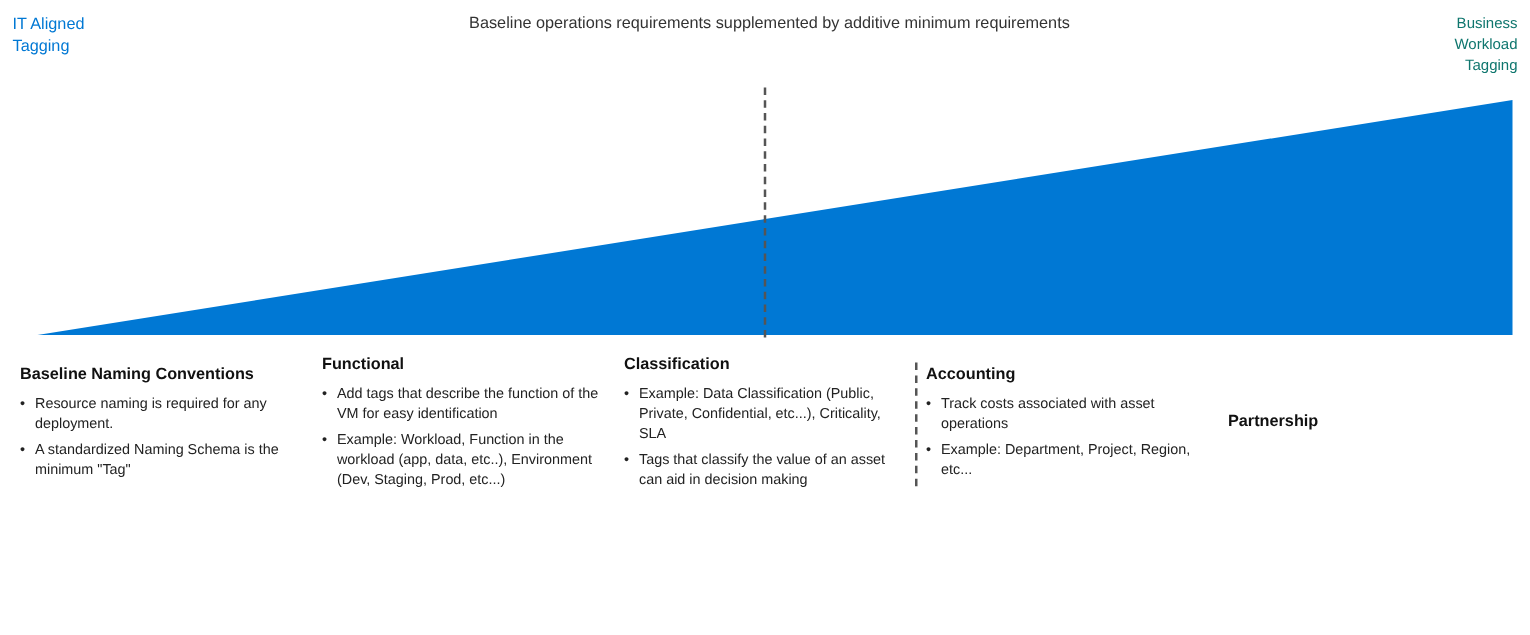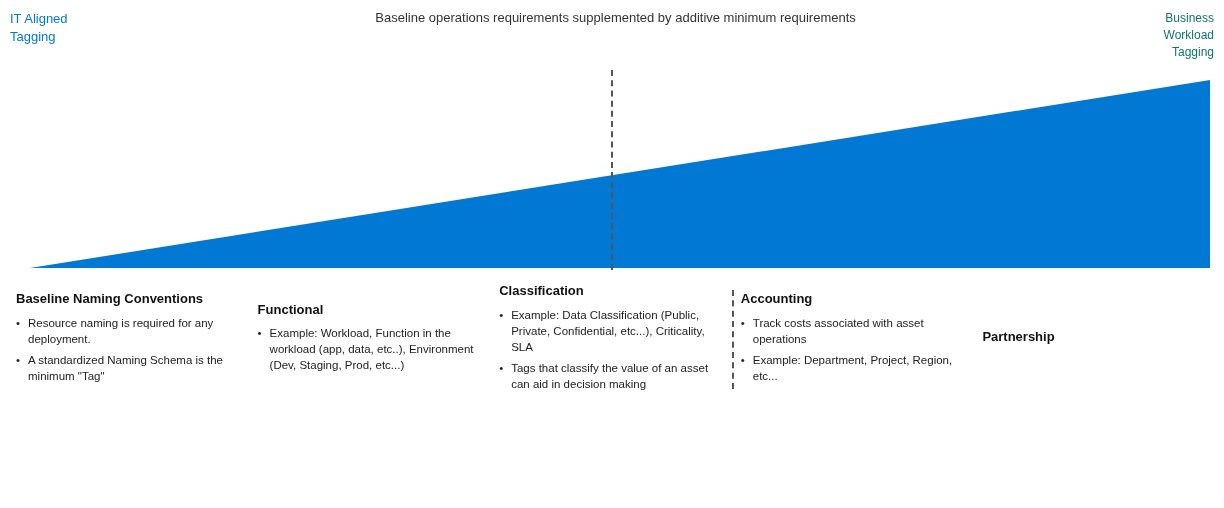--- a/index.html
+++ b/index.html
@@ -158,20 +158,21 @@
       <div class="column-title">Baseline Naming Conventions</div>
       <ul class="bullet-list">
         <li>Resource naming is required for any deployment.</li>
         <li>A standardized Naming Schema is the minimum "Tag"</li>
       </ul>
     </div>
 
     <div class="column">
       <div class="column-title">Functional</div>
       <ul class="bullet-list">
+        <li>Add tags that describe the function of the VM for easy identification</li>
         <li>Example: Workload, Function in the workload (app, data, etc..), Environment (Dev, Staging, Prod, etc...)</li>
       </ul>
     </div>
 
     <div class="column">
       <div class="column-title">Classification</div>
       <ul class="bullet-list">
         <li>Example: Data Classification (Public, Private, Confidential, etc...), Criticality, SLA</li>
         <li>Tags that classify the value of an asset can aid in decision making</li>
       </ul>

